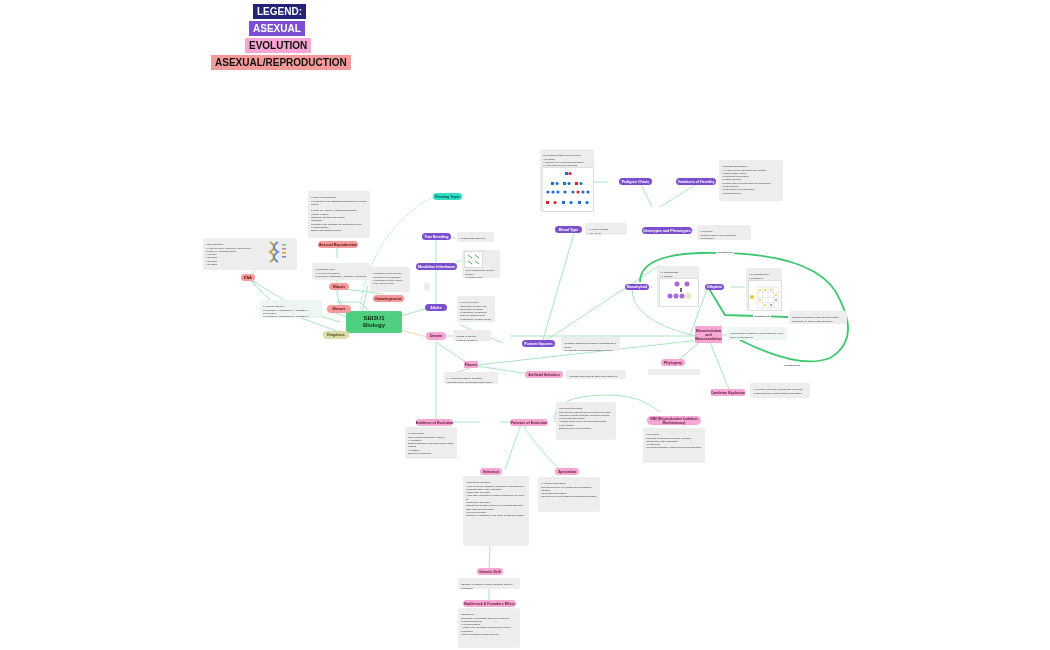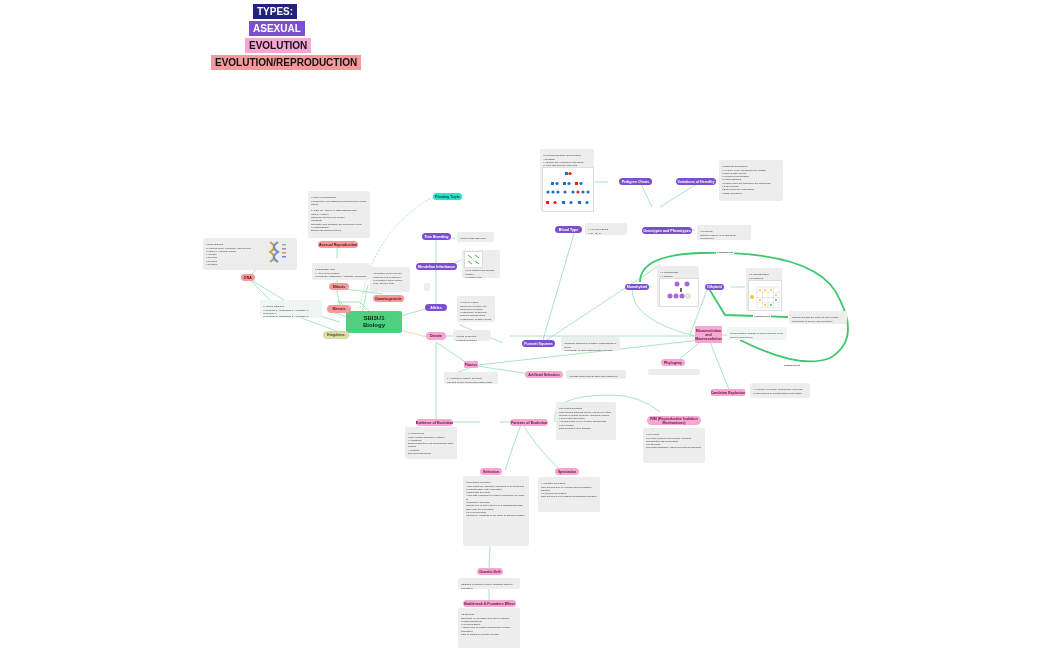--- a/index.html
+++ b/index.html
@@ -76,24 +76,24 @@
     <path d="M248 278 L260 265"></path>
     <path d="M337 302 L360 302 L380 322"></path>
   </g>
 
   <g stroke="#3dc86e" stroke-width="1.8" fill="none">
     <path d="M640 282 Q640 255 700 253 Q820 250 840 300 Q860 340 830 358 Q800 370 740 340"></path>
     <path d="M708 287 L725 315 L788 317"></path>
   </g>
 </svg>
 
-<div class="legend-item" style="left:253px;top:4px;background:#23237a;color:#fff;">TYPES:</div>
+<div class="legend-item" style="left:253px;top:4px;background:#23237a;color:#fff;">LEGEND:</div>
 <div class="legend-item" style="left:249px;top:21px;background:#7b4fcf;color:#fff;">ASEXUAL</div>
 <div class="legend-item" style="left:245px;top:38px;background:#f8a6d3;color:#111;text-align:center;">EVOLUTION</div>
-<div class="legend-item" style="left:211px;top:55px;background:#f59a9a;color:#111;">EVOLUTION/REPRODUCTION</div>
+<div class="legend-item" style="left:211px;top:55px;background:#f59a9a;color:#111;">ASEXUAL/REPRODUCTION</div>
 
 <div class="node central" style="left:346px;top:311px;width:56px;height:22px;flex-direction:column;">
   <span>SBI3U1</span>
   <span>Biology</span>
 </div>
 
 <div class="node red" style="left:241px;top:274px;width:14px;height:7px;">DNA</div>
 <div class="node red" style="left:329px;top:283px;width:20px;height:7px;">Mitosis</div>
 <div class="node red" style="left:327px;top:305px;width:24px;height:8px;">Meiosis</div>
 <div class="node red" style="left:318px;top:241px;width:40px;height:7px;">Asexual Reproduction</div>

